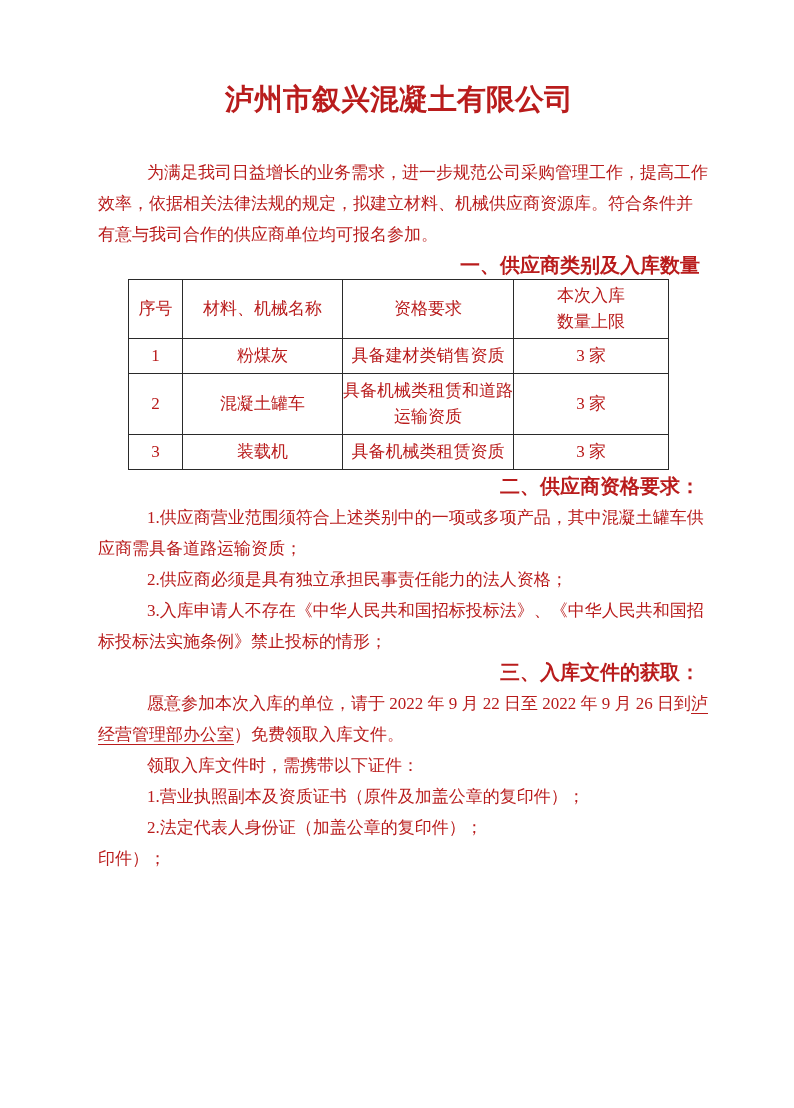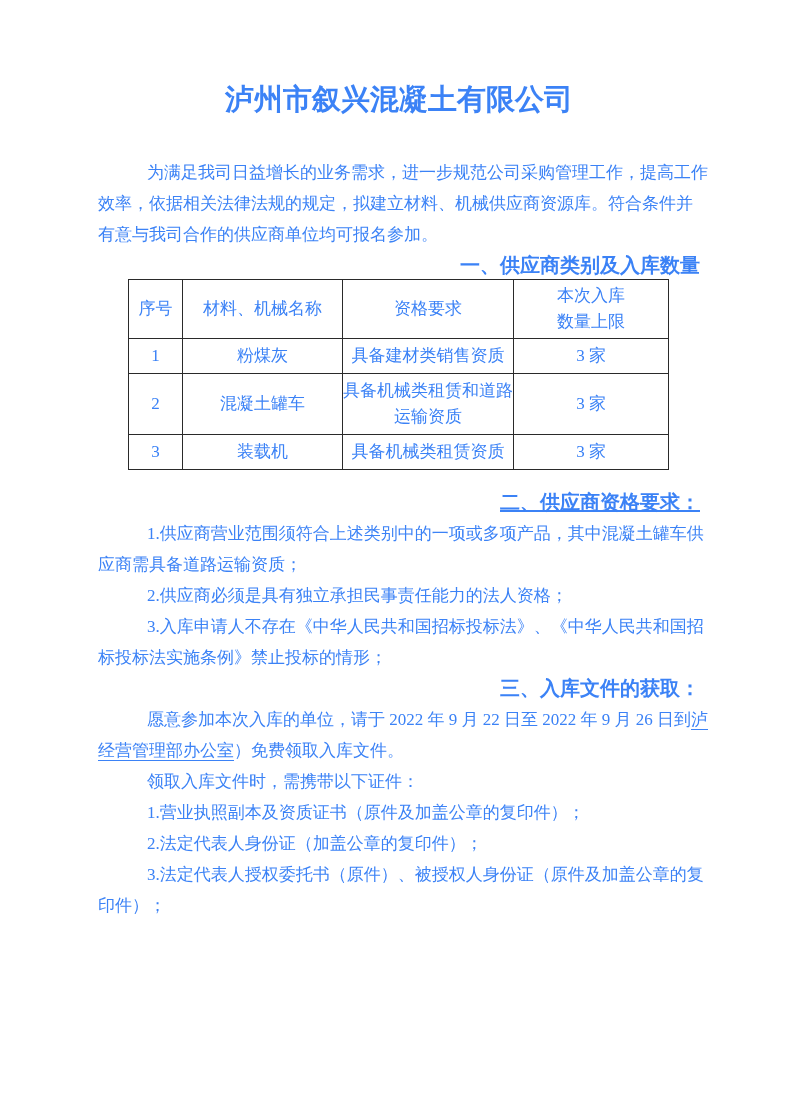--- a/index.html
+++ b/index.html
@@ -1,21 +1,21 @@
 <!DOCTYPE html>
 <html><head>
 <meta charset="utf-8">
 <style>
   * { margin:0; padding:0; box-sizing:border-box; }
   html,body { background:#ffffff; }
   .page {
     position:relative;
     width:794px; height:1108px;
     background:#ffffff;
-    color:#3b82f6;
+    color:#b91c1c;
     font-family:"Liberation Serif","DejaVu Serif",serif;
     overflow:hidden;
   }
   .content {
     position:absolute;
     left:98px; top:0;
     width:602px;
   }
   .doc-title {
     margin-top:76px;
@@ -62,21 +62,21 @@
   .col-limit { width:155px; }
   tr.hdr-row  { height:59px; }
   tr.row-1, tr.row-3 { height:35px; }
   tr.row-2 { height:61px; }
   td.qual-left {
     text-align:left;
     padding-left:6px;
     line-height:30px;
   }
   .hdr-two-line div { line-height:26px; }
-  .after-table { margin-top:17px;text-decoration:underline; }
+  .after-table { margin-top:1px; }
   .u {
     text-decoration:underline;
     text-underline-offset:4px;
   }
 </style>
 </head>
 <body>
 
 <div class="page">
   <div class="content">
@@ -142,18 +142,17 @@
     <div class="line first">2.供应商必须是具有独立承担民事责任能力的法人资格；</div>
     <div class="line first">3.入库申请人不存在《中华人民共和国招标投标法》、《中华人民共和国招</div>
     <div class="line">标投标法实施条例》禁止投标的情形；</div>
 
     <div class="heading">三、入库文件的获取：</div>
     <div class="line first"><span>愿意参加本次入库的单位，请于 2022 年 9 月 22 日至 2022 年 9 月 26 日到</span><span class="u">泸</span></div>
     <div class="line"><span class="u">经营管理部办公室</span><span>）免费领取入库文件。</span></div>
     <div class="line first">领取入库文件时，需携带以下证件：</div>
     <div class="line first">1.营业执照副本及资质证书（原件及加盖公章的复印件）；</div>
     <div class="line first">2.法定代表人身份证（加盖公章的复印件）；</div>
-    <div class="line first">3.法定代表人授权委托书（原件）、被授权人身份证（原件及加盖公章的复</div>
     <div class="line">印件）；</div>
 
 
   </div>
 </div>
 
 </body></html>

